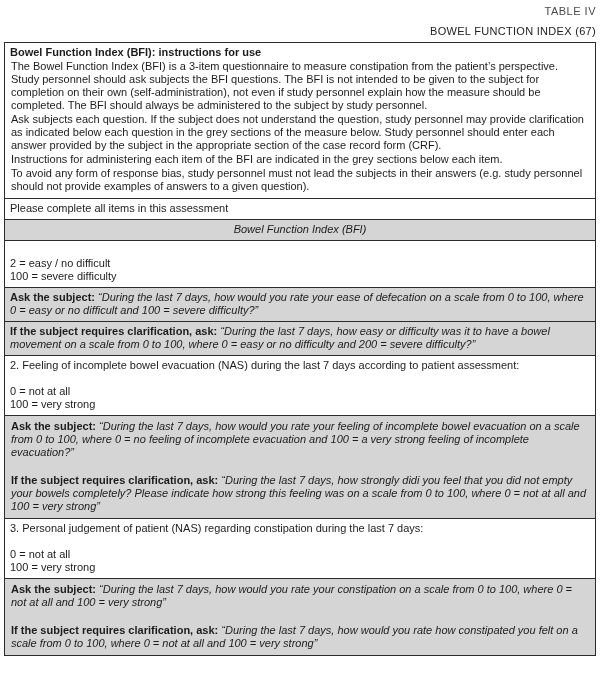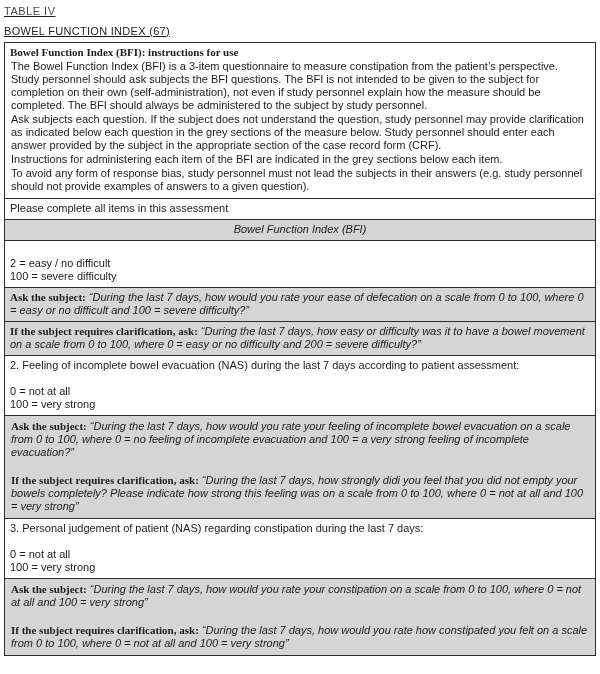--- a/index.html
+++ b/index.html
@@ -12,38 +12,37 @@
     line-height: 13px;
     color: #1c1c1c;
   }
   .page {
     width: 600px;
     height: 674px;
     padding: 3px 4px;
     overflow: hidden;
   }
   .title-block {
-    text-align: left;
+    text-align: right;
     padding: 2px 0 4px 0;
-    text-decoration: underline;
   }
   .table-label { color: #4a4a4a; letter-spacing: 0.5px; }
   .table-title { color: #222; letter-spacing: 0.3px; margin-top: 7px; }
   .bfi-table {
     border: 1px solid #2b2b2b;
     background: #ffffff;
   }
   .row {
     padding: 3px 5px 4px 5px;
     border-bottom: 1px solid #2b2b2b;
   }
   .row:last-child { border-bottom: none; }
   .grey { background: #d5d5d5; }
   .center { text-align: center; }
-  .bold { font-weight: bold; font-family: Liberation Serif, serif; }
+  .bold { font-weight: bold; }
   .italic { font-style: italic; }
   .gap { height: 13px; }
   .para { margin: 1px; }
   .footer-note {
     padding: 18px 1px;
     color: #222;
   }
 </style>
 </head>
 <body>

